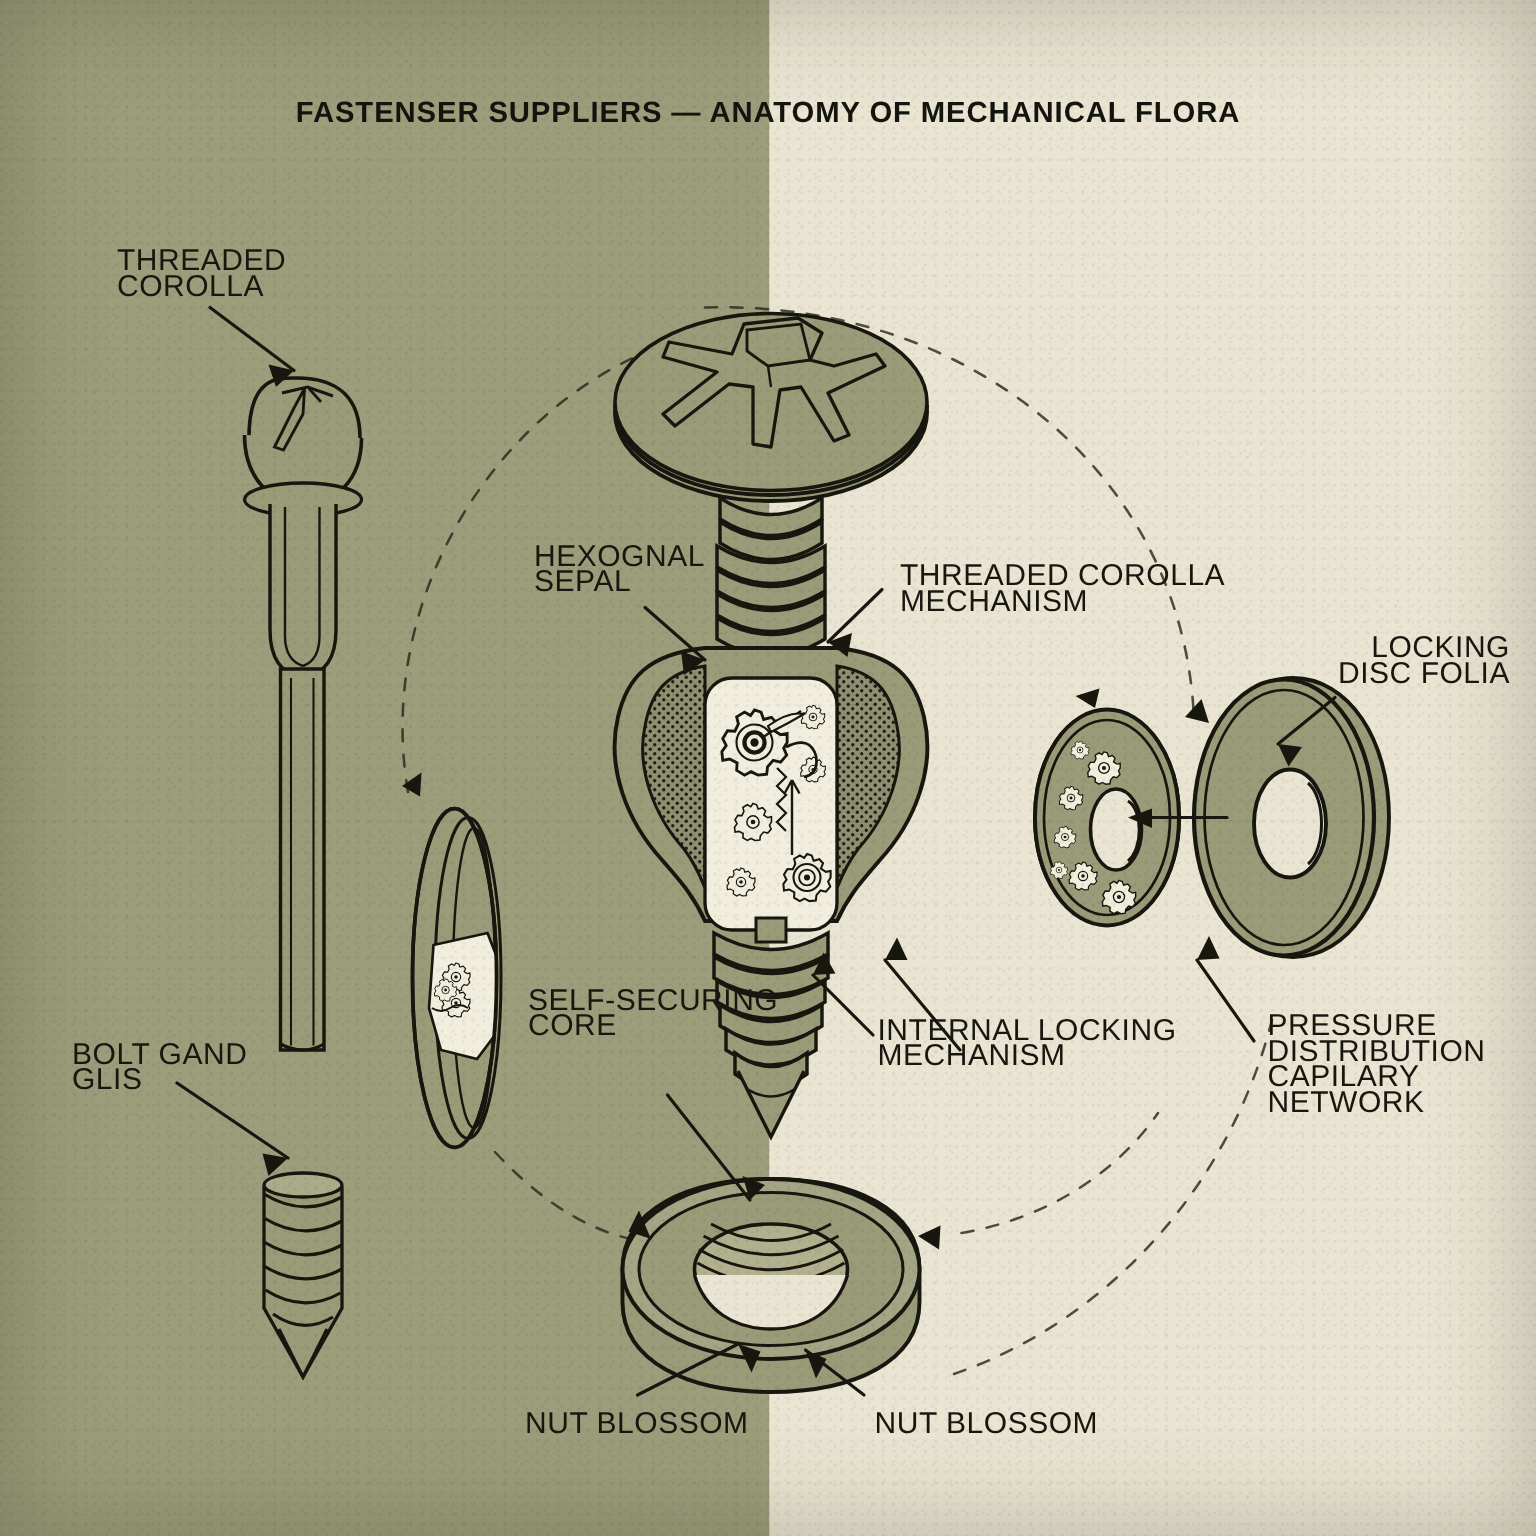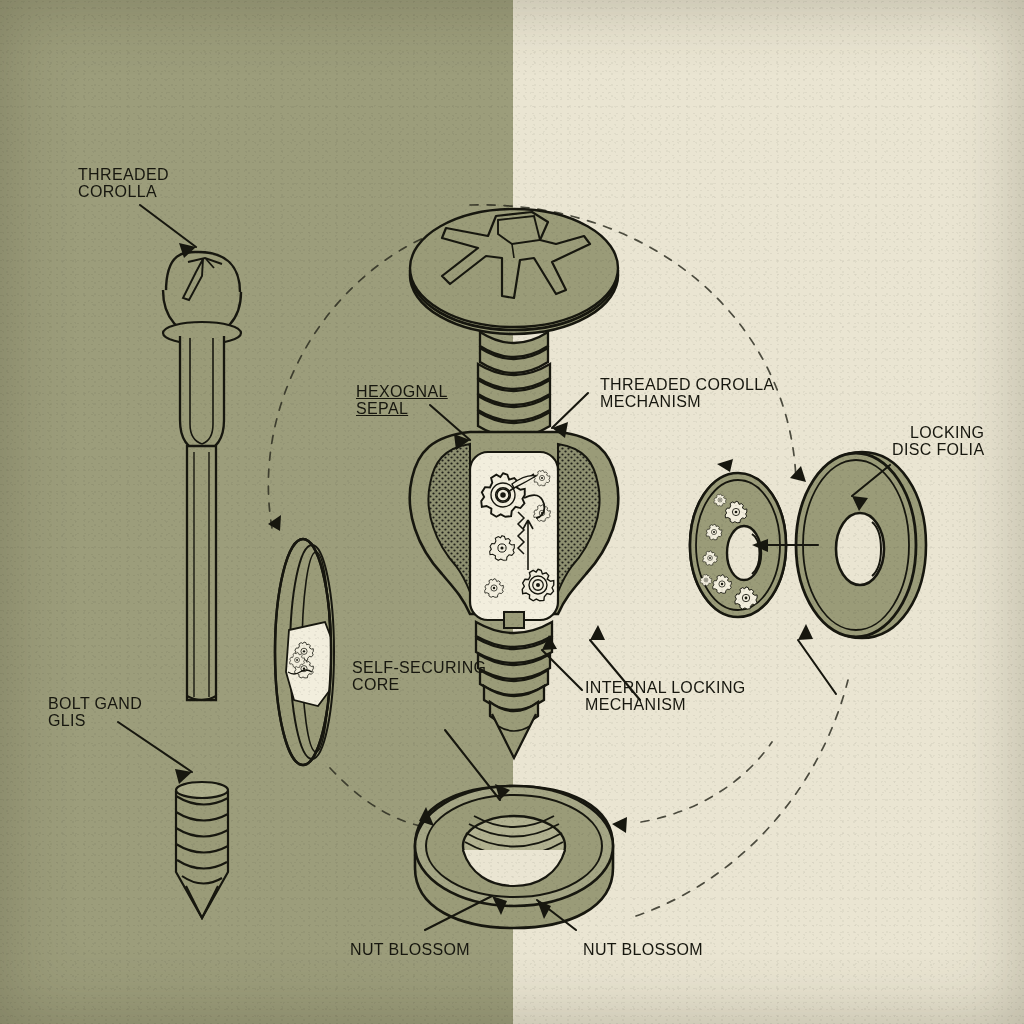--- a/index.html
+++ b/index.html
@@ -41,21 +41,21 @@
     left:0;top:64px;width:1024px;
     text-align:center;
     font-size:19.5px;
     font-weight:bold;
     letter-spacing:.6px;
     color:#14140f;
     white-space:nowrap;
   }
   .lbl{
     position:absolute;
-    font-size:16px;
+    font-size:20px;
     line-height:17px;
     color:#17170f;
     letter-spacing:.35px;
     white-space:pre-line;
   }
   .lbl.l{text-align:left;}
 </style>
 </head>
 <body>
 
@@ -312,31 +312,35 @@
       <path d="M790,478 l11,-12 l5,16 Z"></path>
       <path d="M434,826 l-15,-5 l7,-14 Z"></path>
       <path d="M612,824 l15,-7 l-1,16 Z"></path>
       <path d="M730,472 l-13,-8 l16,-5 Z"></path>
     </g>
   </svg>
 
   <div class="grain"></div>
   <div class="edge"></div>
 
+  <div class="ttl">FASTENSER SUPPLIERS  —  ANATOMY OF MECHANICAL FLORA</div>
 
   <div class="lbl l" style="left:78px;  top:166px;">THREADED
 COROLLA</div>
-  <div class="lbl l" style="left:356px; top:383px;text-decoration:underline;">HEXOGNAL
+  <div class="lbl l" style="left:356px; top:363px;">HEXOGNAL
 SEPAL</div>
   <div class="lbl l" style="left:600px; top:376px;">THREADED COROLLA
 MECHANISM</div>
   <div class="lbl l" style="left:892px; top:424px;text-align:right;">LOCKING
 DISC FOLIA</div>
   <div class="lbl l" style="left:48px;  top:678px;margin-top:17px;">BOLT GAND
 GLIS</div>
   <div class="lbl l" style="left:352px; top:659px;">SELF-SECURING
 CORE</div>
   <div class="lbl l" style="left:585px; top:679px;">INTERNAL LOCKING
 MECHANISM</div>
+  <div class="lbl l" style="left:845px; top:676px;">PRESSURE
+DISTRIBUTION
+CAPILARY NETWORK</div>
   <div class="lbl l" style="left:350px; top:941px;">NUT BLOSSOM</div>
   <div class="lbl l" style="left:583px; top:941px;">NUT BLOSSOM</div>
 
 </div>
 
 </body></html>

